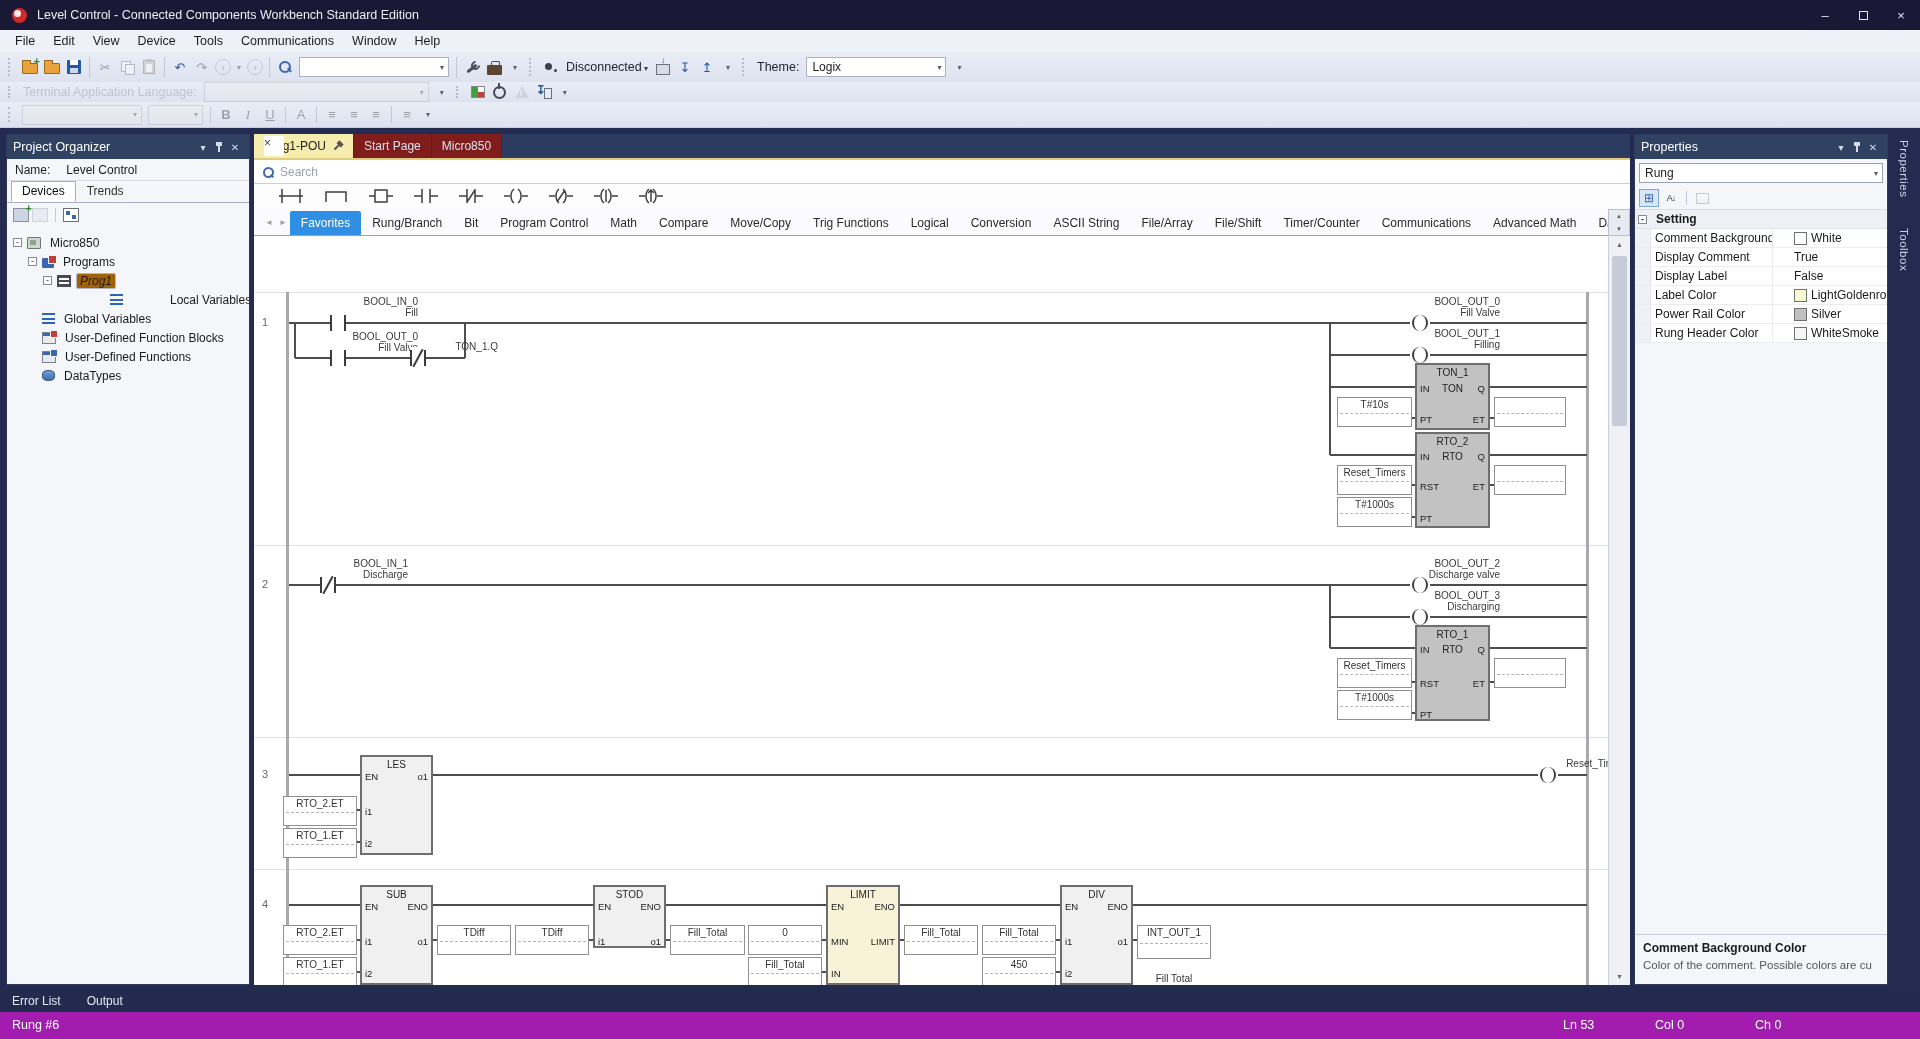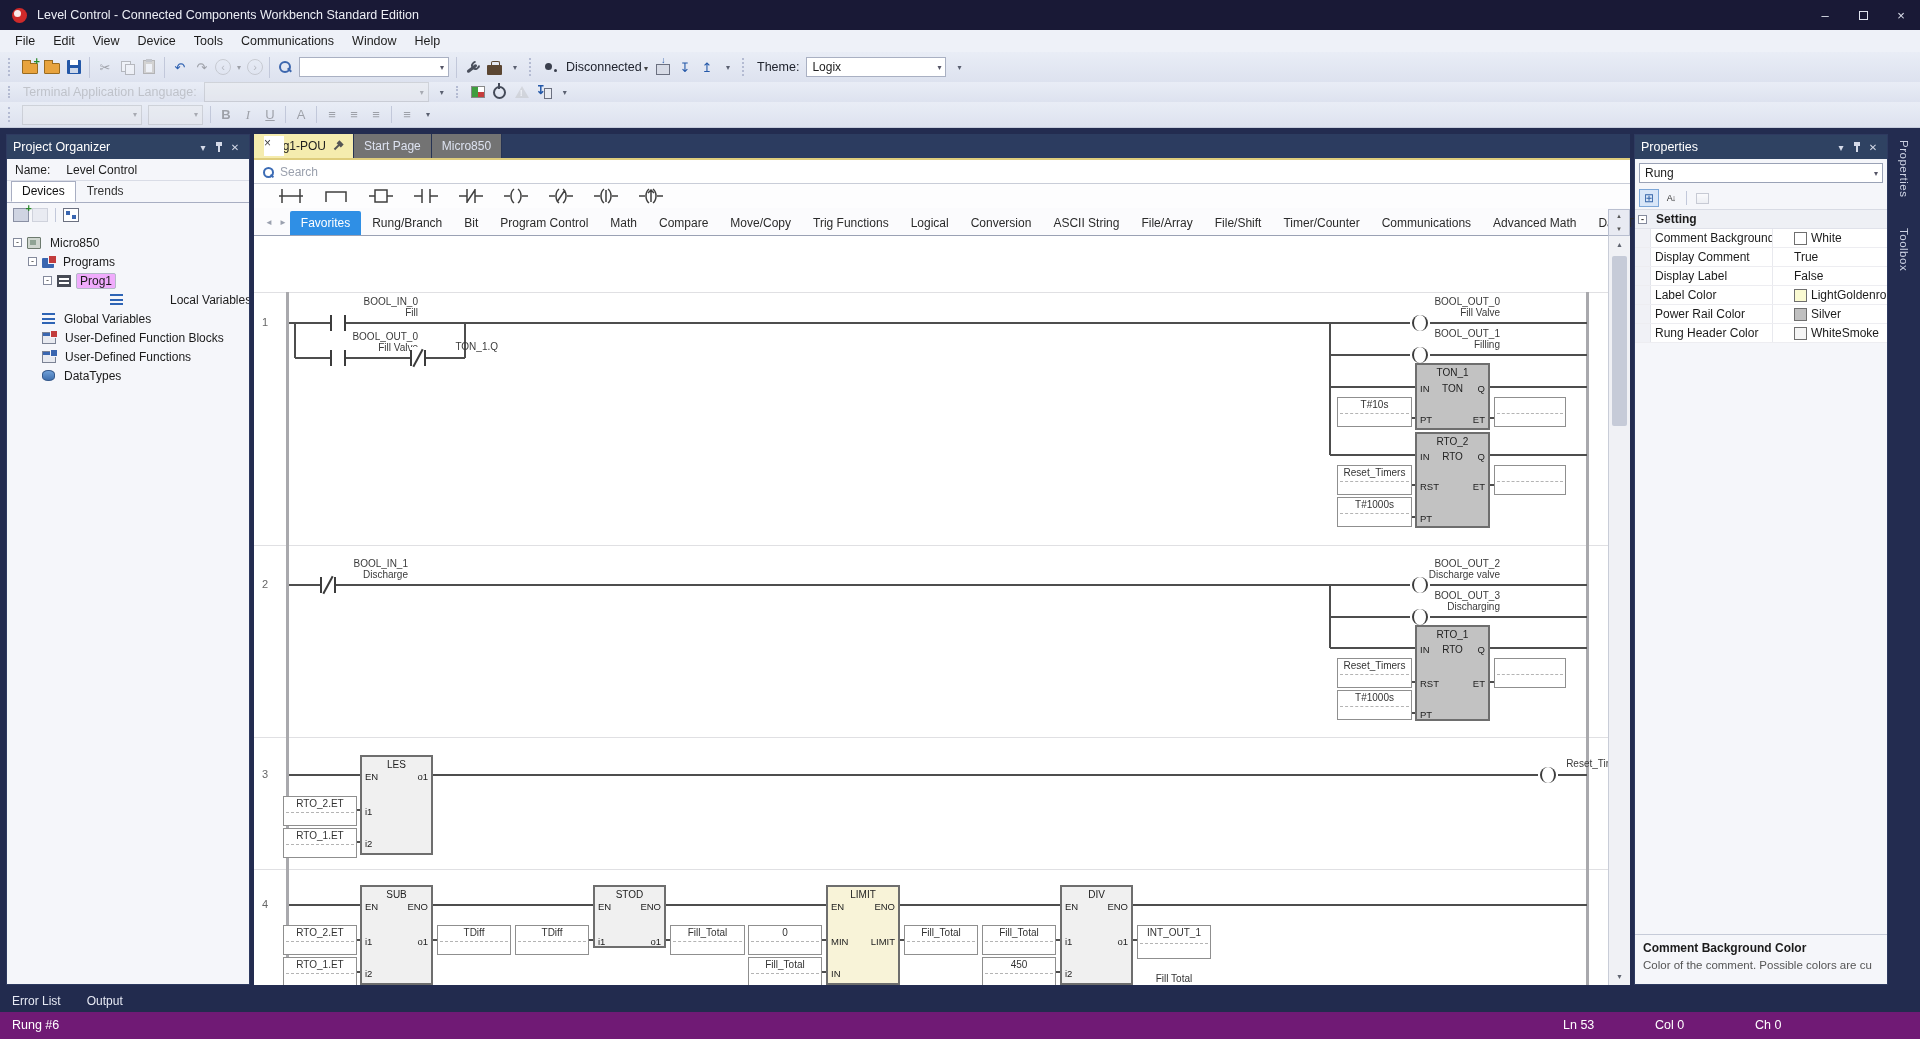--- a/index.html
+++ b/index.html
@@ -89,38 +89,38 @@
   .mi-add::after{content:"+";position:absolute;right:-4px;top:-7px;color:#2c8a2c;font-weight:bold;font-size:11px;}
   .mi-rem{background:#dfe2ec;border:1px solid #aab0c0;opacity:.5;}
   .mi-org{border:1px solid #6b7080;background:#fff;}
   .mi-org::before{content:"";position:absolute;left:2px;top:2px;width:4px;height:4px;background:#3a66b0;}
   .mi-org::after{content:"";position:absolute;right:2px;bottom:2px;width:4px;height:4px;background:#3a66b0;}
   .tree{padding-top:6px;}
   .trow{height:19px;display:flex;align-items:center;white-space:nowrap;}
   .exp{width:9px;height:9px;border:1px solid #848a9c;background:#fff;display:inline-flex;align-items:center;justify-content:center;font-size:9px;line-height:7px;color:#333;margin-right:4px;flex:0 0 auto;}
   .exp-sp{width:13px;flex:0 0 auto;}
   .trow .lbl{padding:1px 4px;border-radius:2px;}
-  .trow.sel .lbl{background:#f0abfc;border:1px solid #b4b9c8;padding:0 3px;}
+  .trow.sel .lbl{background:#a16207;border:1px solid #b4b9c8;padding:0 3px;font-style:italic;}
   .ti{width:14px;height:12px;display:inline-block;margin:0 5px 0 1px;position:relative;flex:0 0 auto;}
   .ti-controller{background:#cfd6cf;border:1px solid #6d7a6e;border-radius:1px;}
   .ti-controller::after{content:"";position:absolute;left:2px;top:2px;width:6px;height:5px;background:#8fa394;}
   .ti-programs{background:#3a66b0;border-radius:1px;width:12px;height:10px;margin-top:2px;}
   .ti-programs::after{content:"";position:absolute;right:-3px;top:-3px;width:7px;height:7px;background:#c23c3c;border:1px solid #f5f6fa;}
   .ti-program{background:#474b55;}
   .ti-program::after{content:"";position:absolute;left:2px;top:3px;right:2px;height:2px;background:#fff;box-shadow:0 4px 0 #fff;}
   .ti-vars{width:13px;height:11px;background:repeating-linear-gradient(#2e64b5 0 2px,transparent 2px 4.5px);}
   .ti-udfb,.ti-udf{background:#e8eaf0;border:1px solid #7b8294;}
   .ti-udfb::before,.ti-udf::before{content:"";position:absolute;left:0;top:0;right:0;height:3px;background:#3a66b0;}
   .ti-udfb::after{content:"";position:absolute;right:-3px;top:-3px;width:6px;height:6px;background:#c23c3c;border:1px solid #f5f6fa;}
   .ti-udf::after{content:"";position:absolute;right:-3px;top:-3px;width:6px;height:6px;background:#3a66b0;border:1px solid #f5f6fa;}
   .ti-data{background:linear-gradient(#6fa0d8,#3f6fae);border:1px solid #35598c;border-radius:6px/4px;width:13px;height:11px;}
 
   
   .tabwell{position:absolute;left:254px;top:134px;width:1376px;height:26px;background:#2c3c60;display:flex;align-items:stretch;border-bottom:2px solid #dfcd7c;}
-  .dtab{display:flex;align-items:center;padding:0 10px;font-size:12px;color:#dde2f0;background:#737373;border-right:1px solid #263353;gap:7px;}
+  .dtab{display:flex;align-items:center;padding:0 10px;font-size:12px;color:#dde2f0;background:#7f1d1d;border-right:1px solid #263353;gap:7px;}
   .dtab.act{background:#f5ecae;color:#1e1e1e;}
   .dtab .pin{color:#555;transform:rotate(45deg);}
   .dtab .cl{font-size:12px;color:#444;}
   .searchrow{position:absolute;left:254px;top:160px;width:1376px;height:24px;background:#fff;border-bottom:1px solid #c9cdd8;display:flex;align-items:center;padding-left:9px;color:#9aa0ad;font-size:12px;gap:7px;}
   .mag{width:10px;height:10px;position:relative;flex:0 0 auto;}
   .mag::before{content:"";position:absolute;left:0;top:0;width:7px;height:7px;border:2px solid #3c6cb5;border-radius:50%;}
   .mag::after{content:"";position:absolute;left:7px;top:8px;width:4px;height:2px;background:#3c6cb5;transform:rotate(45deg);}
   .palette{position:absolute;left:254px;top:184px;width:1376px;height:24px;background:#fdfdfe;}
   .pal-ic{position:absolute;top:2px;width:30px;height:20px;}
   .cats{position:absolute;left:254px;top:208px;width:1376px;height:28px;background:#fbfbfd;border-bottom:1px solid #9aa1b4;display:flex;align-items:flex-end;padding-left:8px;}
@@ -179,21 +179,21 @@
   .prow .pv{flex:1;padding:0 0 0 4px;overflow:hidden;white-space:nowrap;display:flex;align-items:center;gap:4px;margin-left:17px;}
   .sw{width:13px;height:13px;border:1px solid #6f6f6f;flex:0 0 auto;}
   .pdesc{position:absolute;left:0;right:0;bottom:0;height:50px;border-top:1px solid #c6cbd8;background:#f5f6fa;padding:6px 8px;}
   .pdesc .t{font-weight:bold;font-size:12px;}
   .pdesc .d{font-size:11.5px;color:#555;margin-top:4px;white-space:nowrap;overflow:hidden;}
 
   .vtab{position:absolute;left:1898px;writing-mode:vertical-rl;font-size:11.5px;color:#ccd2e2;letter-spacing:.5px;}
 
   
   .bottomband{position:absolute;left:0;top:990px;width:100%;height:22px;background:#222b4e;display:flex;align-items:center;color:#e6e9f4;font-size:12px;gap:26px;padding-left:12px;}
-  .statusbar{position:absolute;left:0;top:1012px;width:100%;height:27px;background:#701a75;color:#fff;font-size:12.5px;}
+  .statusbar{position:absolute;left:0;top:1012px;width:100%;height:27px;background:#a21caf;color:#fff;font-size:12.5px;}
   .sb-left{position:absolute;left:12px;top:6px;}
   .sb-it{position:absolute;top:6px;}
 </style>
 </head>
 <body>
 
 <div class="stage">
 
   <div class="titlebar">
     <span class="app-icon"></span>

